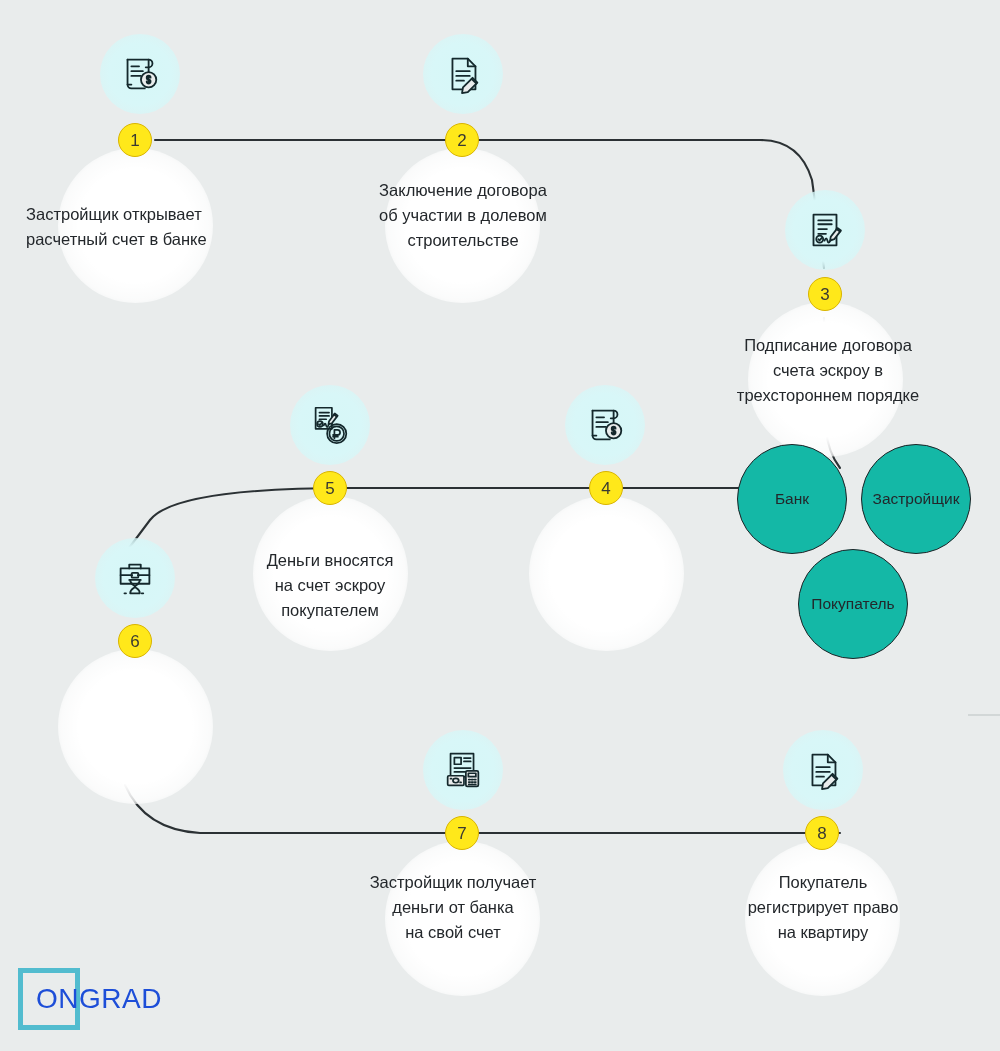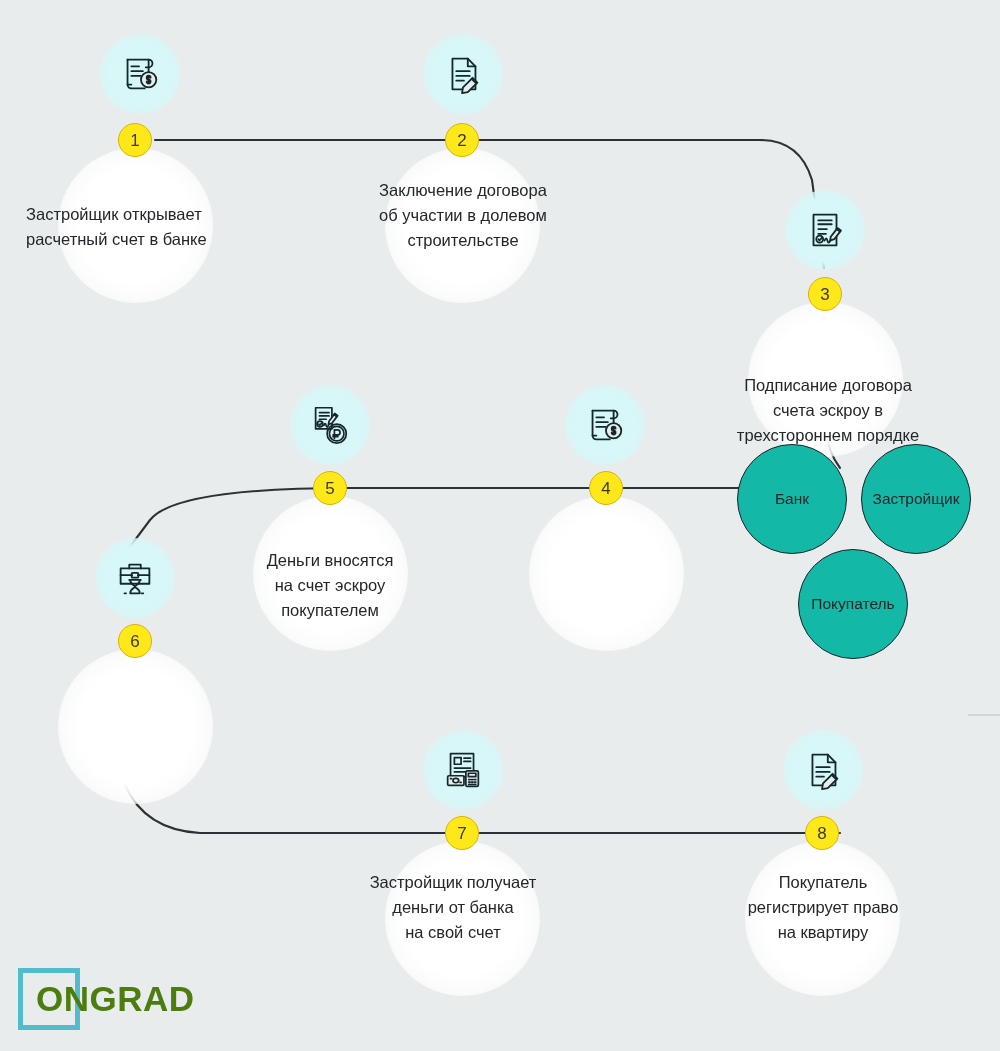--- a/index.html
+++ b/index.html
@@ -69,22 +69,22 @@
   }
 
   
   #logo{position:absolute;left:18px;top:968px;z-index:7;}
   #logo .sq{
     position:absolute;left:0;top:0;width:62px;height:62px;
     border:5px solid #52bccf;box-sizing:border-box;
   }
   #logo .word{
     position:absolute;left:18px;top:10px;
-    font-size:35px;font-weight:bold;letter-spacing:0.5px;
-    color:#4d7c0f;line-height:42px;
+    font-size:28px;font-weight:normal;letter-spacing:0.5px;
+    color:#1d4ed8;line-height:42px;
     font-family:"Liberation Sans","DejaVu Sans",sans-serif;
   }
   
   #artifact{position:absolute;left:968px;top:714px;width:32px;height:2px;background:#d2d7d7;z-index:1;}
 </style>
 </head>
 <body>
 
 <div id="stage">
 
@@ -153,21 +153,21 @@
         <path d="M17 33.5 l1.3 1.4 l2.4 -2.6"></path>
         <path d="M23.5 35 c1.3 -3 2.3 -3 3 0 c0.7 3 1.7 3 3 0"></path>
         <path d="M30 31 l7 -9 l3.6 2.6 l-7 9 l-4.2 1.4 z" fill="#e9ecec"></path>
         <path d="M36 23 l3.6 2.6"></path>
       </g>
     </svg>
   </div>
   <div class="badge" style="left:808px;top:277px;width:34px;height:34px;">
     <span>3</span>
   </div>
-  <div class="caption" style="left:698px;top:333px;width:260px;margin-top:40px;">Подписание договора
+  <div class="caption" style="left:698px;top:333px;width:260px;">Подписание договора
 счета эскроу в
 трехстороннем порядке</div>
 
   <div class="party" style="left:737px;top:444px;width:110px;height:110px;">
     <span>Банк</span>
   </div>
   <div class="party" style="left:861px;top:444px;width:110px;height:110px;">
     <span>Застройщик</span>
   </div>
   <div class="party" style="left:798px;top:549px;width:110px;height:110px;">

